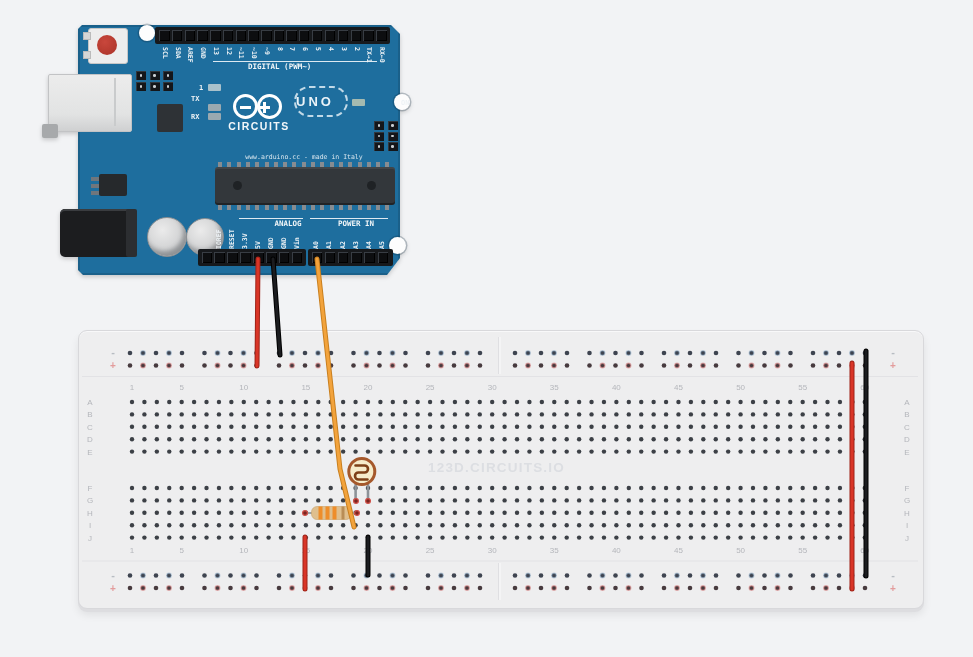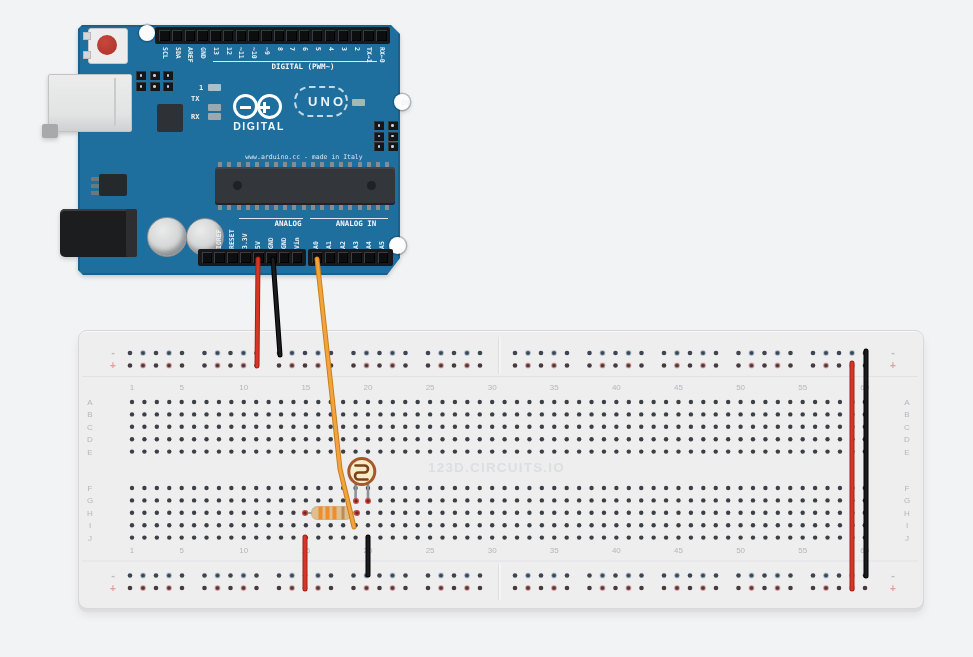--- a/index.html
+++ b/index.html
@@ -58,21 +58,21 @@
   .chip-legs{position:absolute;width:176px;height:5px;
     background:repeating-linear-gradient(90deg,#878c91 0 4px,transparent 4px 9.3px);}
   #logo{left:143px;top:64px;width:62px;height:30px;}
   .logo-circle{position:absolute;width:25px;height:25px;border:3.5px solid #fff;border-radius:50%;box-sizing:border-box;}
   .logo-minus{position:absolute;left:19px;top:16.5px;width:11px;height:3.5px;background:#fff;}
   .logo-plus-h{position:absolute;left:38px;top:16.5px;width:11px;height:3.5px;background:#fff;}
   .logo-plus-v{position:absolute;left:41.8px;top:12.8px;width:3.5px;height:11px;background:#fff;}
   #brand{left:141px;top:95px;width:80px;text-align:center;font-size:10.5px;font-weight:bold;
     letter-spacing:1.5px;color:#f2f7fa;}
   #uno-badge{left:216px;top:61px;width:54px;height:31px;border:2px dashed rgba(235,245,250,.8);
-    border-radius:17px;box-sizing:border-box;text-align:right;line-height:27px;
+    border-radius:17px;box-sizing:border-box;text-align:left;line-height:27px;
     font-size:13px;font-weight:bold;letter-spacing:3px;color:#eaf3f8;}
   #footer-text{left:136px;top:128px;width:180px;text-align:center;font-family:"DejaVu Sans Mono",monospace;
     font-size:6.5px;color:#d8e6ee;white-space:nowrap;}
 
   
   #components-svg,#wires-svg{left:0;top:0;width:973px;height:657px;}
 </style>
 </head>
 <body>
 
@@ -975,47 +975,47 @@
     <div id="main-chip" class="abs"></div>
     <div class="chip-notch" style="left:155px;top:156px;"></div>
     <div class="chip-notch" style="left:289px;top:156px;"></div>
 
     <div class="hstrip abs" id="strip-top-left" style="left:77px;top:2px;width:134px;height:17px;"></div>
     <div class="hstrip abs" id="strip-top-right" style="left:204px;top:2px;width:108px;height:17px;"></div>
     <div class="hstrip abs" id="strip-power" style="left:120px;top:224px;width:108px;height:17px;"></div>
     <div class="hstrip abs" id="strip-analog" style="left:230px;top:224px;width:85px;height:17px;"></div>
 
     <div class="white-line" style="left:135px;top:35.5px;width:164px;"></div>
-    <div class="board-caption" style="left:160px;top:37px;width:130px;text-align:center;">DIGITAL (PWM~)</div>
+    <div class="board-caption" style="left:170px;top:37px;width:130px;text-align:left;">DIGITAL (PWM~)</div>
 
     <div class="led-label" style="left:121px;top:59px;">1</div>
     <div class="led-bar" style="left:130px;top:59px;background:#a9c1cb;"></div>
     <div class="led-label" style="left:113px;top:70px;font-family:Liberation Mono, monospace;">TX</div>
     <div class="led-bar" style="left:130px;top:78.5px;background:#9aa9b0;"></div>
     <div class="led-label" style="left:113px;top:87.5px;">RX</div>
     <div class="led-bar" style="left:130px;top:88px;background:#9aa9b0;"></div>
 
     <div id="logo" class="abs">
       <div class="logo-circle" style="left:12px;top:5px;"></div>
       <div class="logo-circle" style="left:36px;top:5px;"></div>
       <div class="logo-minus"></div>
       <div class="logo-plus-h"></div>
       <div class="logo-plus-v"></div>
     </div>
-    <div id="brand" class="abs">DIGITAL</div>
+    <div id="brand" class="abs">CIRCUITS</div>
     <div id="uno-badge" class="abs">UNO</div>
     <div class="led-bar" style="left:274px;top:74px;background:#a4bab0;"></div>
     <div class="led-label" style="left:289px;top:73.5px;margin-left:34px;">ON</div>
 
     <div id="footer-text" class="abs">www.arduino.cc - made in Italy</div>
 
     <div class="white-line" style="left:161px;top:192.5px;width:64px;"></div>
     <div class="white-line" style="left:232px;top:192.5px;width:78px;"></div>
     <div class="board-caption" style="left:185px;top:194px;width:50px;text-align:center;">ANALOG</div>
-    <div class="board-caption" style="left:248px;top:194px;width:60px;text-align:center;">ANALOG IN</div>
+    <div class="board-caption" style="left:248px;top:194px;width:60px;text-align:center;">POWER IN</div>
   <div class="hpin" style="left: 81px; top: 5px;"></div>
       <div class="hpin" style="left: 93.75px; top: 5px;"></div>
       <div class="hpin" style="left: 106.5px; top: 5px;"></div>
       <div class="hpin" style="left: 119.25px; top: 5px;"></div>
       <div class="hpin" style="left: 132px; top: 5px;"></div>
       <div class="hpin" style="left: 144.75px; top: 5px;"></div>
       <div class="hpin" style="left: 157.5px; top: 5px;"></div>
       <div class="hpin" style="left: 170.25px; top: 5px;"></div>
       <div class="hpin" style="left: 183px; top: 5px;"></div>
       <div class="hpin" style="left: 195.75px; top: 5px;"></div>

